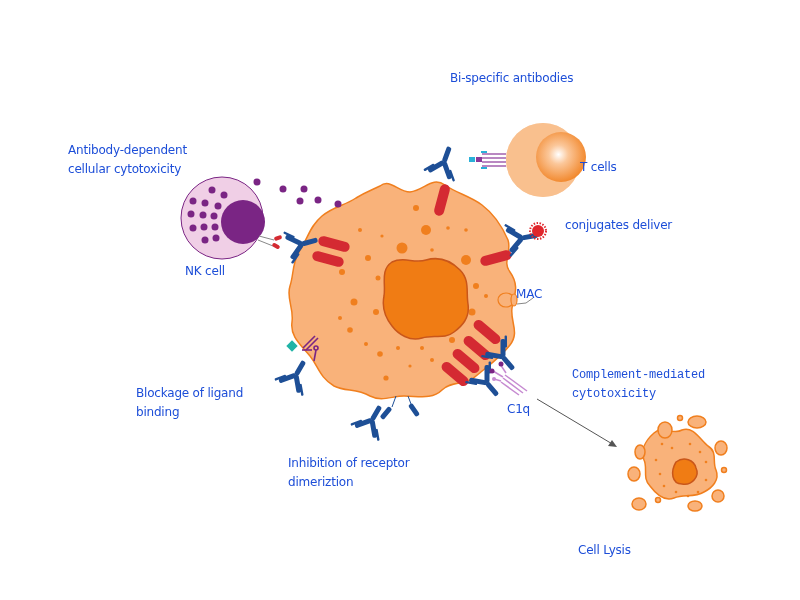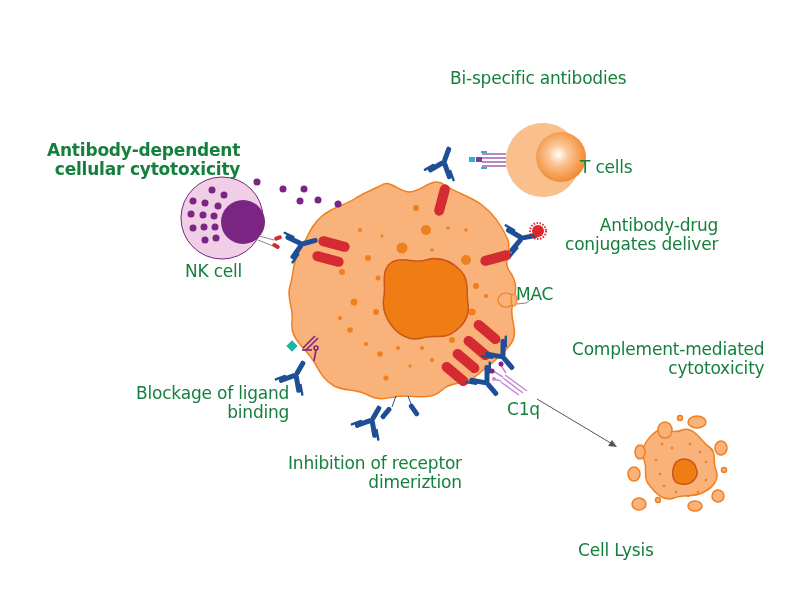--- a/index.html
+++ b/index.html
@@ -1,18 +1,18 @@
 <!DOCTYPE html>
 <html><head>
 <meta charset="utf-8">
 <style>
   html, body { margin: 0; padding: 0; background: #ffffff; }
   body { width: 800px; height: 600px; position: relative; overflow: hidden; font-family: "DejaVu Sans", sans-serif; }
   #stage { position: absolute; left: 0; top: 0; width: 800px; height: 600px; }
-  .lbl { position: absolute; font-family: "DejaVu Sans", sans-serif; font-size: 17px; line-height: 19px; color: #15803d; white-space: nowrap; letter-spacing: -0.2px; text-align: right; }
+  .lbl { position: absolute; font-family: "DejaVu Sans", sans-serif; font-size: 12px; line-height: 19px; color: #1d4ed8; white-space: nowrap; letter-spacing: -0.2px; }
 </style>
 </head>
 <body>
 
 <svg id="stage" viewBox="0 0 800 600" xmlns="http://www.w3.org/2000/svg">
   <defs>
     <radialGradient id="tcellGrad" cx="0.45" cy="0.45" r="0.55">
       <stop offset="0" stop-color="#ffffff"></stop>
       <stop offset="0.35" stop-color="#fbc79a"></stop>
       <stop offset="1" stop-color="#f28a30"></stop>
@@ -232,33 +232,32 @@
         <circle cx="688" cy="496" r="1.3"></circle>
     </g>
   </g>
 </svg>
 
 <div class="lbl" style="left:450px;top:69px;">
   <div>Bi-specific antibodies</div>
 </div>
 <div class="lbl" style="left:580px;top:158px;">T cells</div>
 
-<div class="lbl" style="left:47px;top:141px;font-weight:bold;">
+<div class="lbl" style="left:68px;top:141px;">
   <div>Antibody-dependent</div>
   <div>cellular cytotoxicity</div>
 </div>
 <div class="lbl" style="left:162px;top:262px;margin-left:23px;">NK cell</div>
 
 <div class="lbl" style="left:565px;top:216px;">
-  <div>Antibody-drug</div>
   <div>conjugates deliver</div>
 </div>
 <div class="lbl" style="left:516px;top:285px;">MAC</div>
 
-<div class="lbl" style="left:572px;top:340px;">
+<div class="lbl" style="left:572px;top:366px;font-family:Liberation Mono, monospace;">
   <div>Complement-mediated</div>
   <div>cytotoxicity</div>
 </div>
 <div class="lbl" style="left:507px;top:400px;">C1q</div>
 
 <div class="lbl" style="left:136px;top:384px;">
   <div>Blockage of ligand</div>
   <div>binding</div>
 </div>
 

